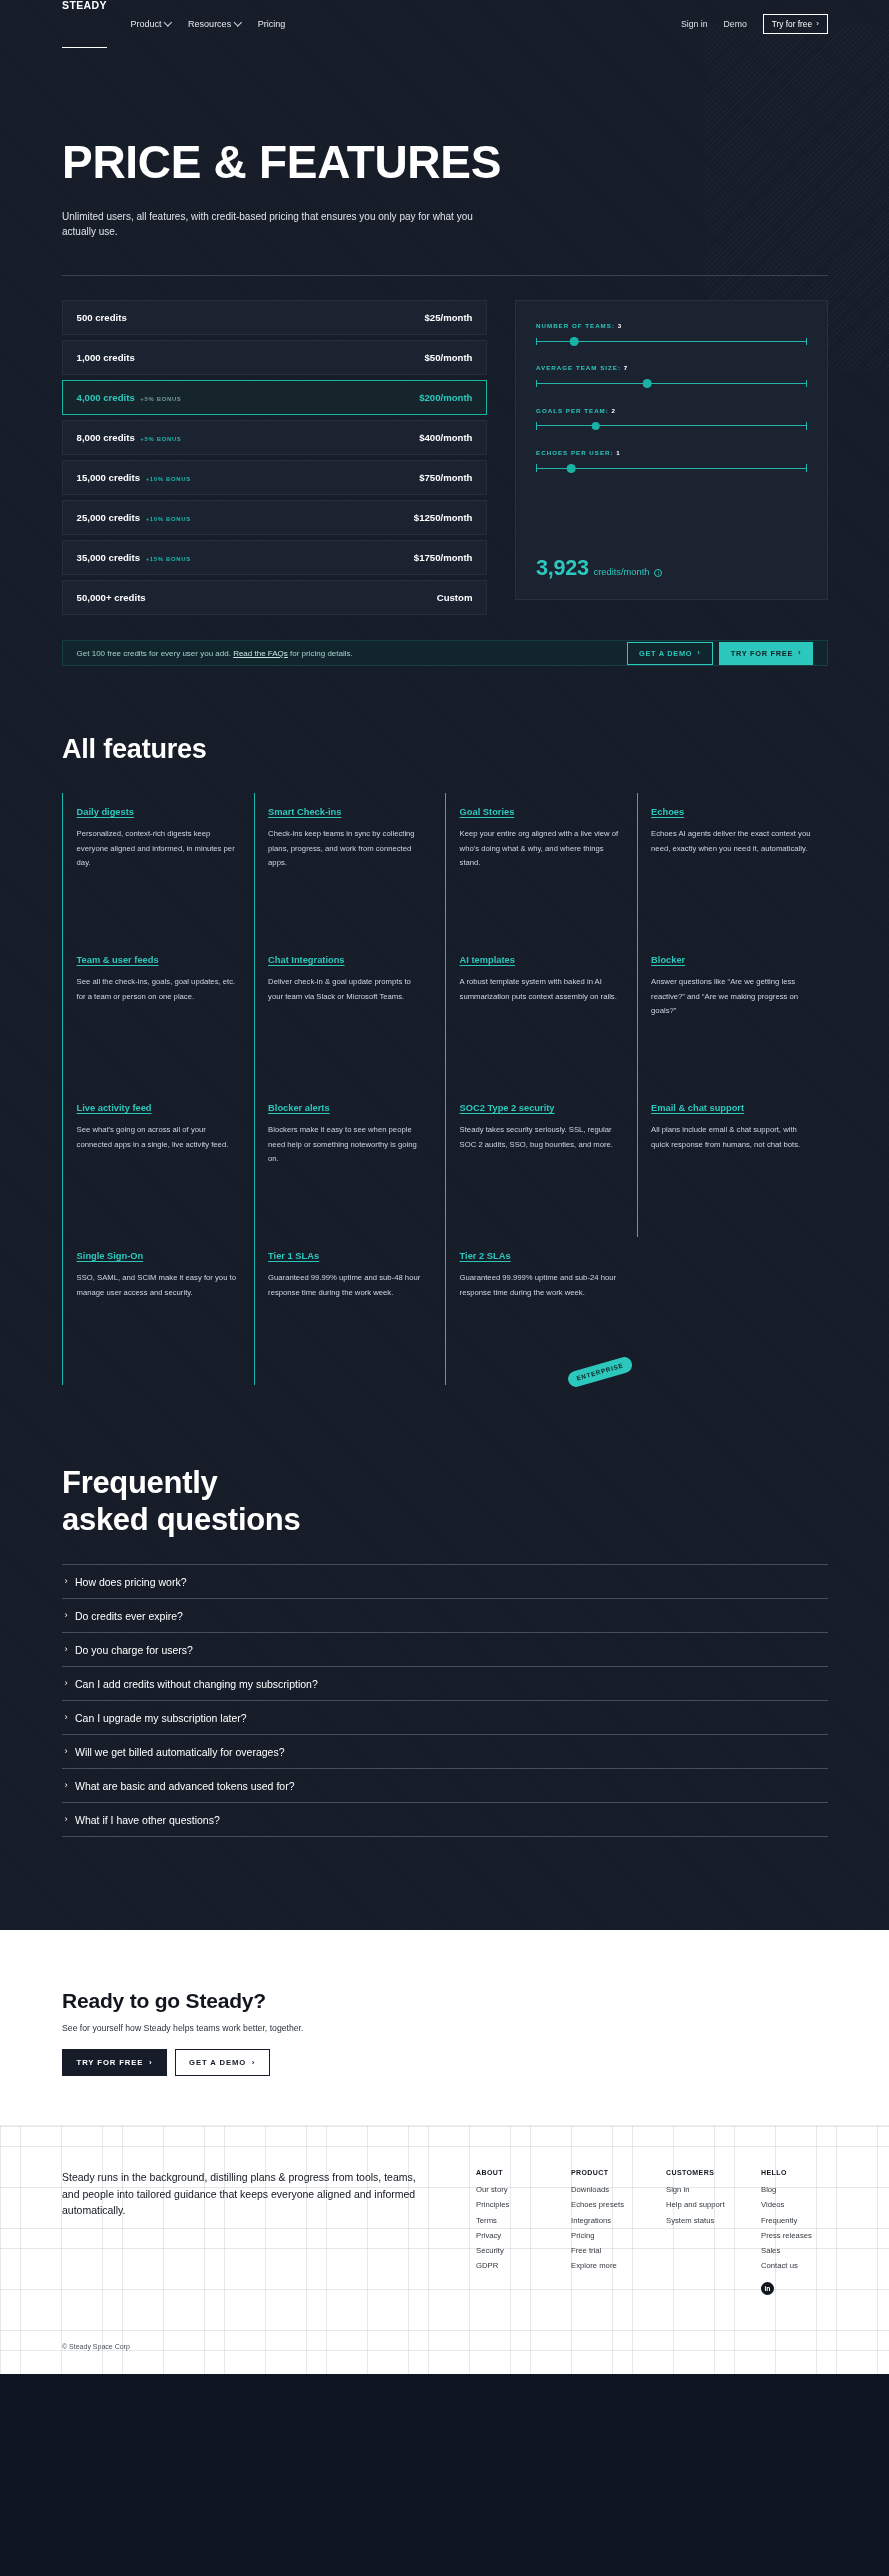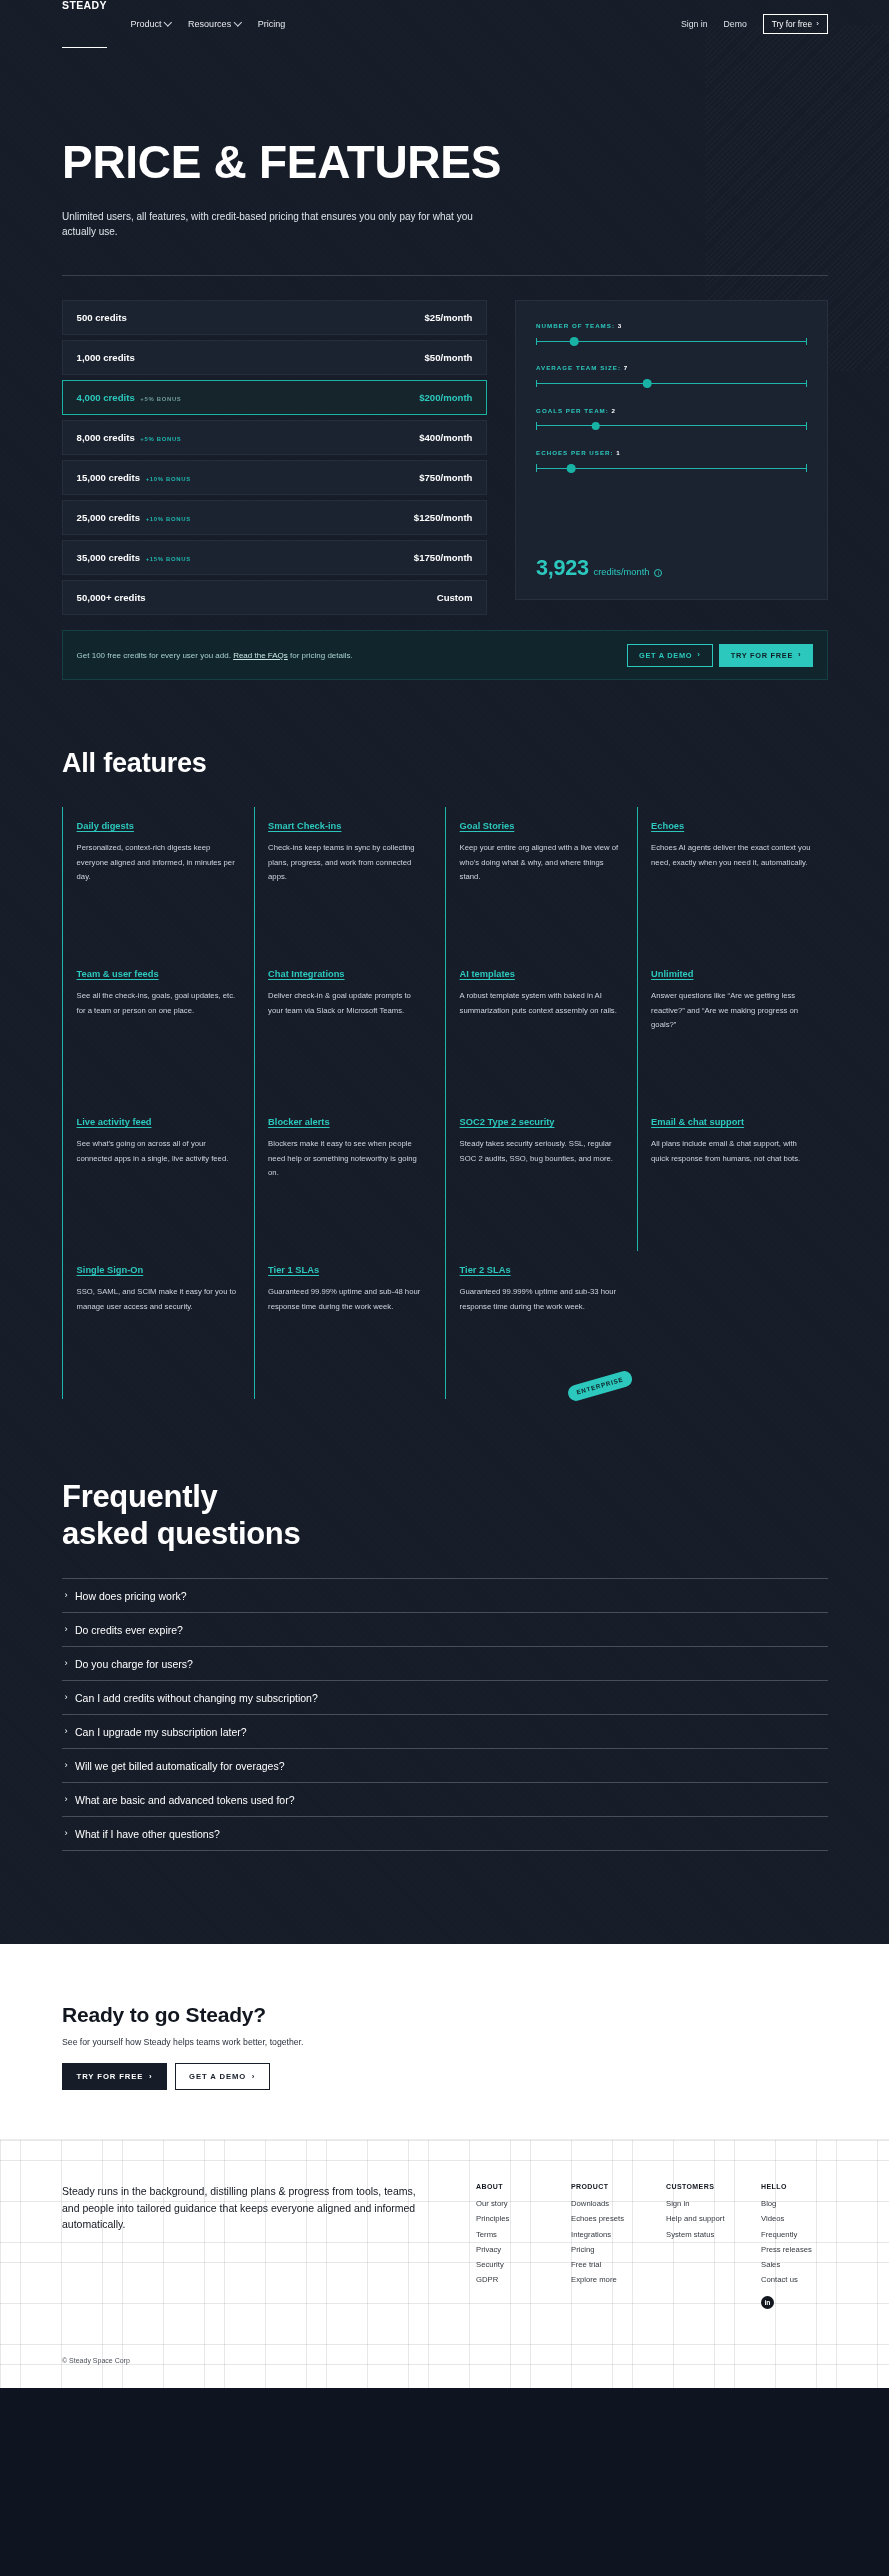--- a/index.html
+++ b/index.html
@@ -204,24 +204,24 @@
     border-radius: 50%;
     font-size: 5.6px;
     color: #2cc8bd;
     font-style: italic;
     font-family: "Liberation Serif", serif;
     cursor: pointer;
   }
 
   
   .promo {
-    margin-top: 10px;
+    margin-top: 20px;
     background: #11262c;
     border: 0.6px solid rgba(44,200,189,0.16);
-    height: 50px;
+    height: 26px;
     display: flex;
     align-items: center;
     padding: 0 13.6px;
   }
   .promo .txt { font-size: 8px; color: #a7cfcd; }
   .promo .txt a { color: #c9e6e4; text-decoration: underline; cursor: pointer; }
   .promo .actions { margin-left: auto; display: flex; gap: 6.2px; }
   .btn-ghost-teal {
     border: 0.6px solid #2cc8bd;
     color: #2cc8bd;
@@ -611,21 +611,21 @@
           </div>
           <div class="feat">
             <h3>Chat Integrations</h3>
             <p>Deliver check-in &amp; goal update prompts to your team via Slack or Microsoft Teams.</p>
           </div>
           <div class="feat">
             <h3>AI templates</h3>
             <p>A robust template system with baked in AI summarization puts context assembly on rails.</p>
           </div>
           <div class="feat">
-            <h3>Unlimited</h3>
+            <h3>Blocker</h3>
             <p>Answer questions like “Are we getting less reactive?” and “Are we making progress on goals?”</p>
           </div>
           <div class="feat">
             <h3>Live activity feed</h3>
             <p>See what's going on across all of your connected apps in a single, live activity feed.</p>
           </div>
           <div class="feat">
             <h3>Blocker alerts</h3>
             <p>Blockers make it easy to see when people need help or something noteworthy is going on.</p>
           </div>
@@ -640,21 +640,21 @@
           <div class="feat">
             <h3>Single Sign-On</h3>
             <p>SSO, SAML, and SCIM make it easy for you to manage user access and security.</p>
           </div>
           <div class="feat">
             <h3>Tier 1 SLAs</h3>
             <p>Guaranteed 99.99% uptime and sub-48 hour response time during the work week.</p>
           </div>
           <div class="feat ent-wrap">
             <h3>Tier 2 SLAs</h3>
-            <p>Guaranteed 99.999% uptime and sub-33 hour response time during the work week.</p>
+            <p>Guaranteed 99.999% uptime and sub-24 hour response time during the work week.</p>
             <span class="ent-badge">ENTERPRISE</span>
           </div>
         </div>
     </div>
 
     <div class="container faq">
       <h2>
         <span>Frequently</span><br>
         <span>asked questions</span>
       </h2>

